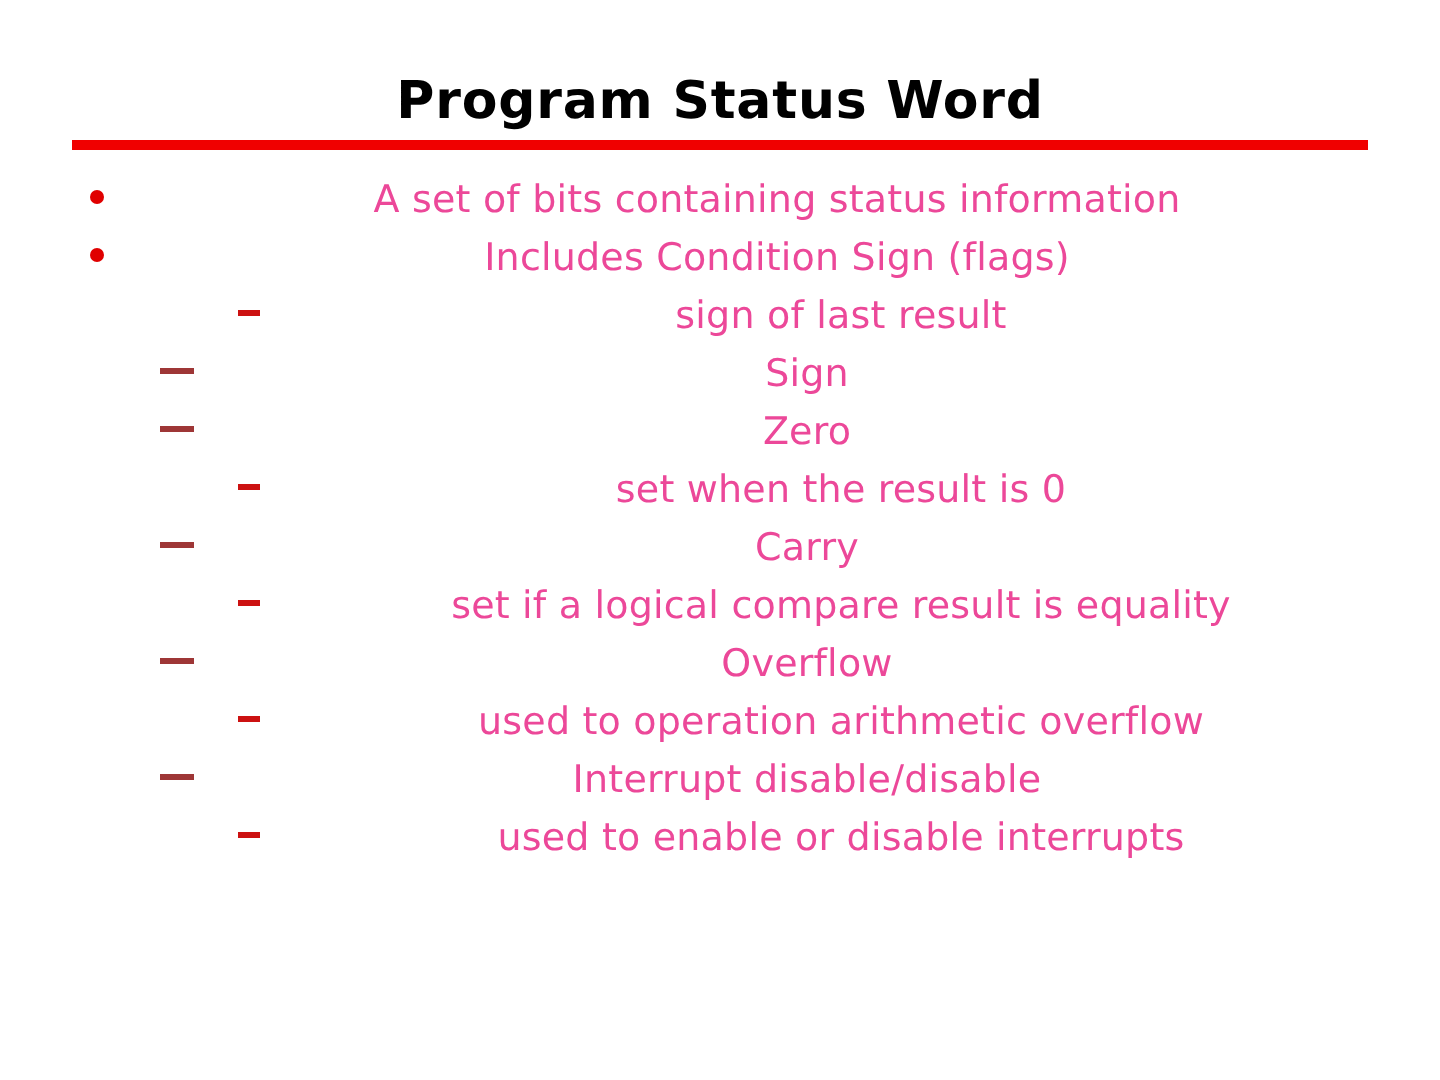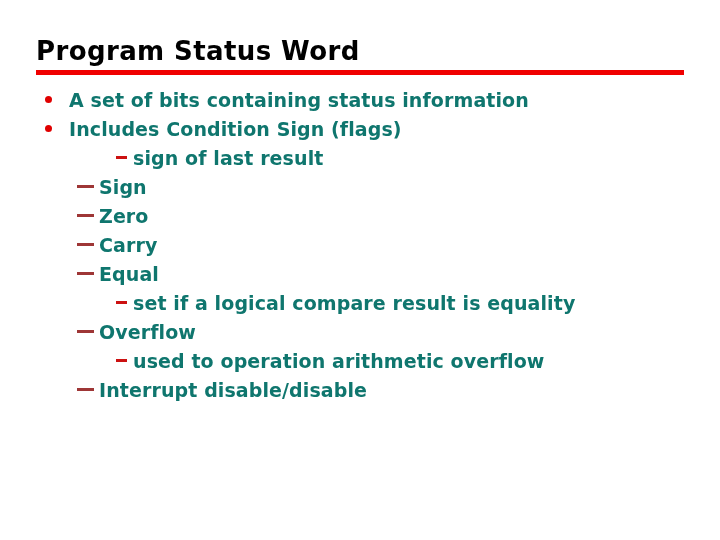--- a/index.html
+++ b/index.html
@@ -13,20 +13,21 @@
     font-family: "DejaVu Sans", sans-serif;
     overflow: hidden;
   }
 
   #slide {
     position: relative;
     width: 720px;
     height: 492px;
     background: #ffffff;
     box-sizing: border-box;
+    text-align: center;
   }
 
   
   #title-block {
     position: absolute;
     left: 36px;
     top: 36px;
     width: 648px;
   }
   #slide-title {
@@ -50,24 +51,23 @@
     position: absolute;
     left: 36px;
     top: 86px;
     width: 672px;
   }
 
   .line {
     display: flex;
     align-items: flex-start;
     font-size: 19px;
-    color: #0f766e;
+    color: #ec4899;
     line-height: 29px;
     letter-spacing: 0.1px;
-    font-weight: bold;
   }
 
   
   .lvl1 { padding-left: 6px; }
   .lvl1 .marker {
     width: 27px;
     flex: 0 0 27px;
     color: #e00000;
     font-size: 19px;
     line-height: 29px;
@@ -157,39 +157,43 @@
         <span class="text">sign of last result</span>
       </div>
       <div class="line lvl2">
         <span class="marker"><span class="emdash"></span></span>
         <span class="text">Sign</span>
       </div>
       <div class="line lvl2">
         <span class="marker"><span class="emdash"></span></span>
         <span class="text">Zero</span>
       </div>
+      <div class="line lvl3">
+        <span class="marker"><span class="endash"></span></span>
+        <span class="text">set when the result is 0</span>
+      </div>
       <div class="line lvl2">
         <span class="marker"><span class="emdash"></span></span>
         <span class="text">Carry</span>
-      </div>
-      <div class="line lvl2">
-        <span class="marker"><span class="emdash"></span></span>
-        <span class="text">Equal</span>
       </div>
       <div class="line lvl3">
         <span class="marker"><span class="endash"></span></span>
         <span class="text">set if a logical compare result is equality</span>
       </div>
       <div class="line lvl2">
         <span class="marker"><span class="emdash"></span></span>
         <span class="text">Overflow</span>
       </div>
       <div class="line lvl3">
         <span class="marker"><span class="endash"></span></span>
         <span class="text">used to operation arithmetic overflow</span>
       </div>
       <div class="line lvl2">
         <span class="marker"><span class="emdash"></span></span>
         <span class="text">Interrupt disable/disable</span>
       </div>
+      <div class="line lvl3">
+        <span class="marker"><span class="endash"></span></span>
+        <span class="text">used to enable or disable interrupts</span>
+      </div>
     </div>
 
 </div>
 
 </body></html>

